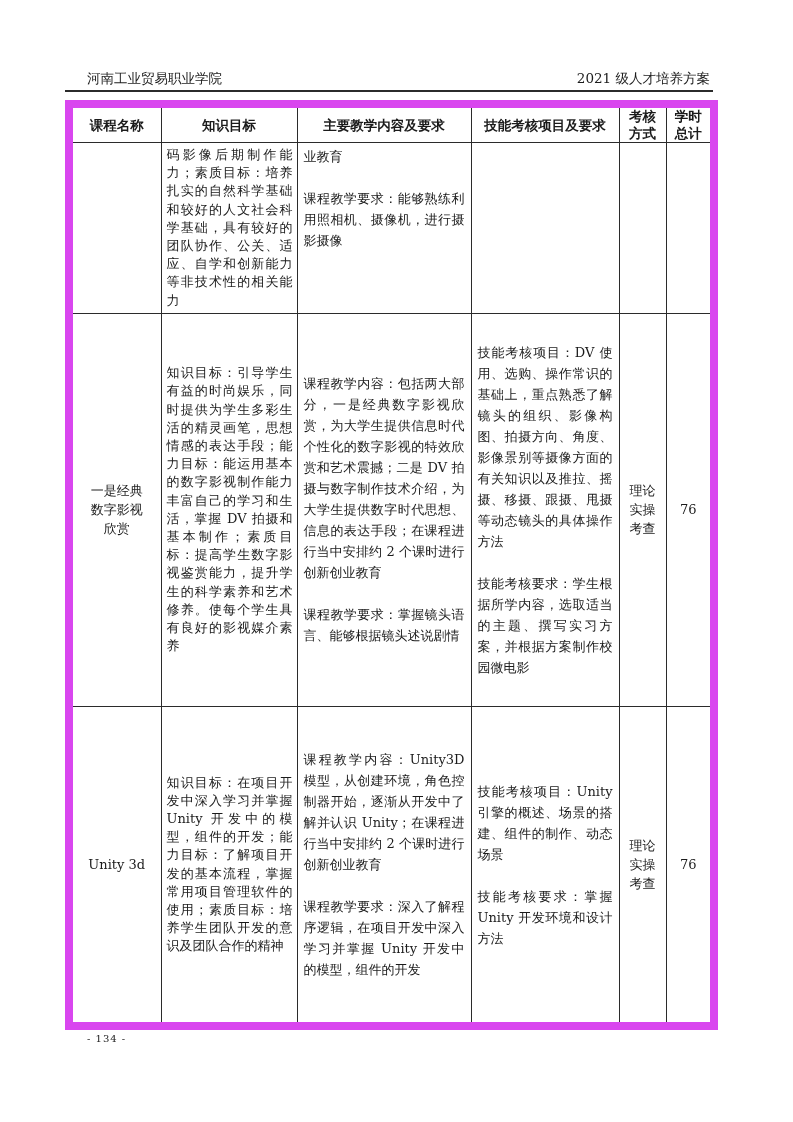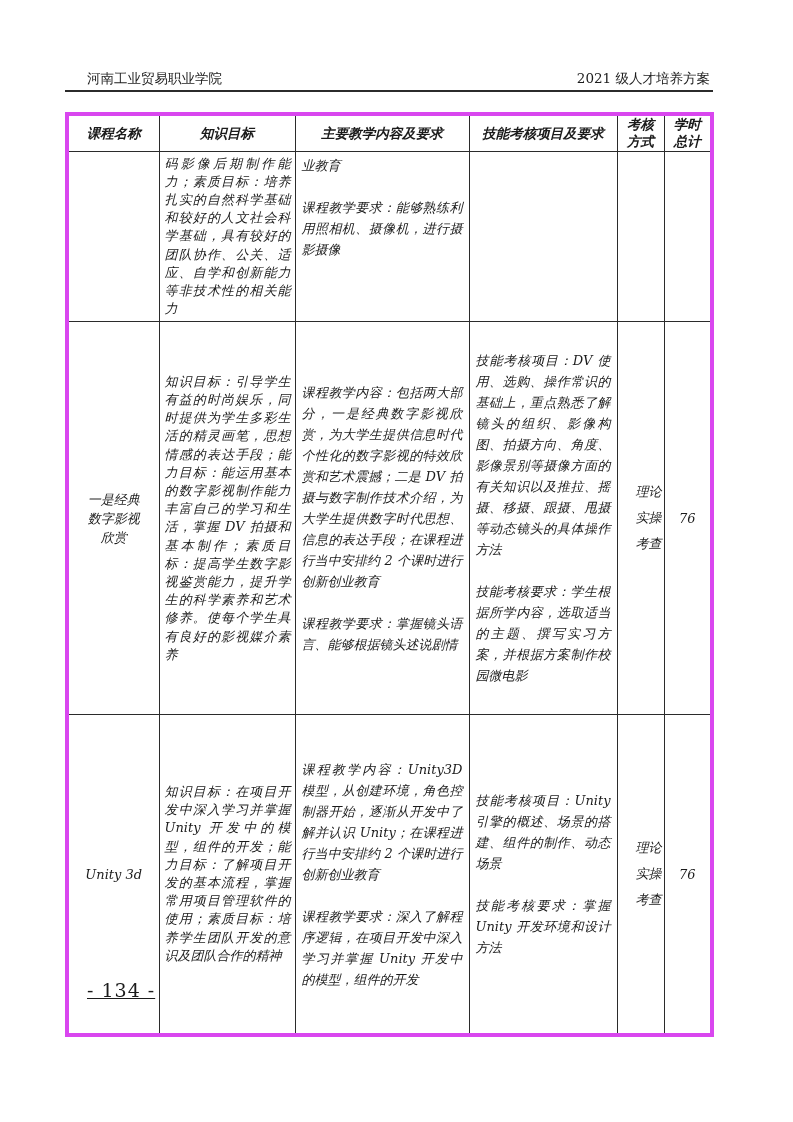--- a/index.html
+++ b/index.html
@@ -31,28 +31,27 @@
   .header-rule {
     position: absolute;
     top: 90px;
     left: 65px;
     width: 648px;
     height: 2px;
     background: #2b2b2b;
   }
   table.course-table {
     position: absolute;
-    top: 112px;
+    top: 100px;
     left: 65px;
     width: 645px;
     border-collapse: collapse;
     table-layout: fixed;
-    border: 4px solid #d946ef;
+    border: 8px solid #d946ef;
     font-size: 13px;
-    font-style: italic;
   }
   .course-table th, .course-table td {
     border: 1px solid #2b2b2b;
     overflow: hidden;
   }
   .course-table thead tr { height: 37px; }
   .course-table th {
     font-weight: bold;
     font-size: 13.5px;
     text-align: center;
@@ -83,35 +82,34 @@
     text-align: justify;
     line-height: 21px;
     padding: 3px 6px;
   }
   td.c-assess {
     text-align: justify;
     line-height: 21px;
     padding: 3px 6px;
   }
   td.c-method {
-    text-align: right;
-    line-height: 26px;
+    text-align: center;
+    line-height: 19px;
     padding: 0 2px;
   }
   td.c-hours {
     text-align: center;
     line-height: 19px;
   }
   .pg-footer {
     position: absolute;
-    top: 979px;
+    top: 1033px;
     left: 87px;
-    font-size: 19px;
+    font-size: 10px;
     letter-spacing: 1px;
-    text-decoration: underline;
   }
 </style>
 </head>
 <body>
 
 <div class="pg-header">
   <span class="hl">河南工业贸易职业学院</span>
   <span class="hr">2021 级人才培养方案</span>
 </div>
 <div class="header-rule"></div>

